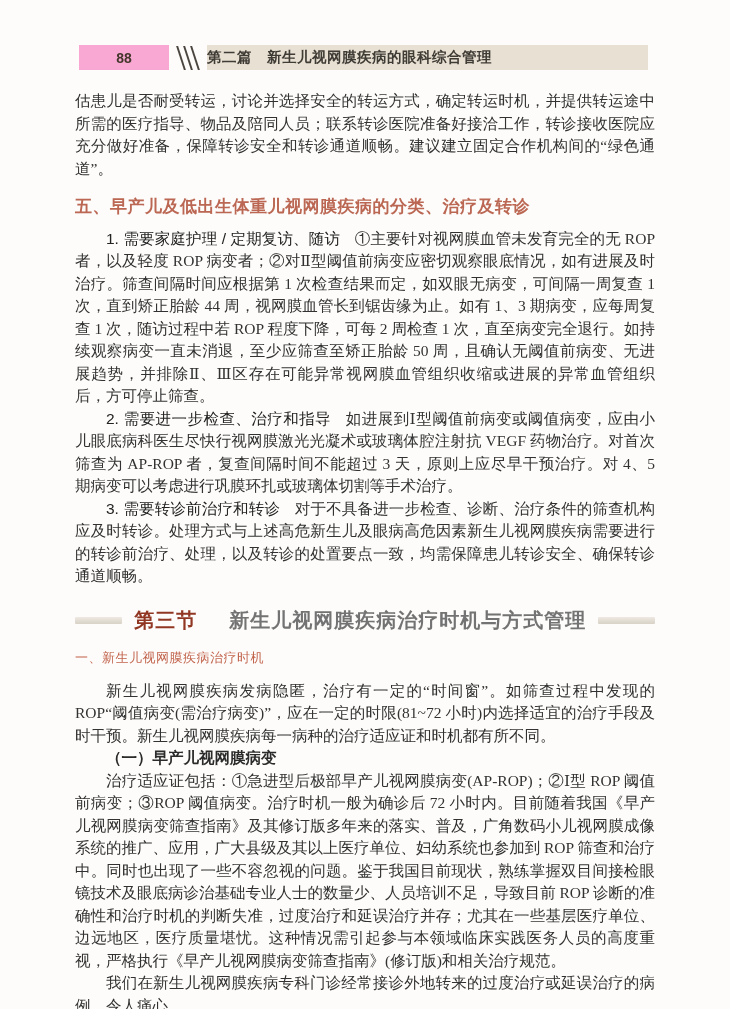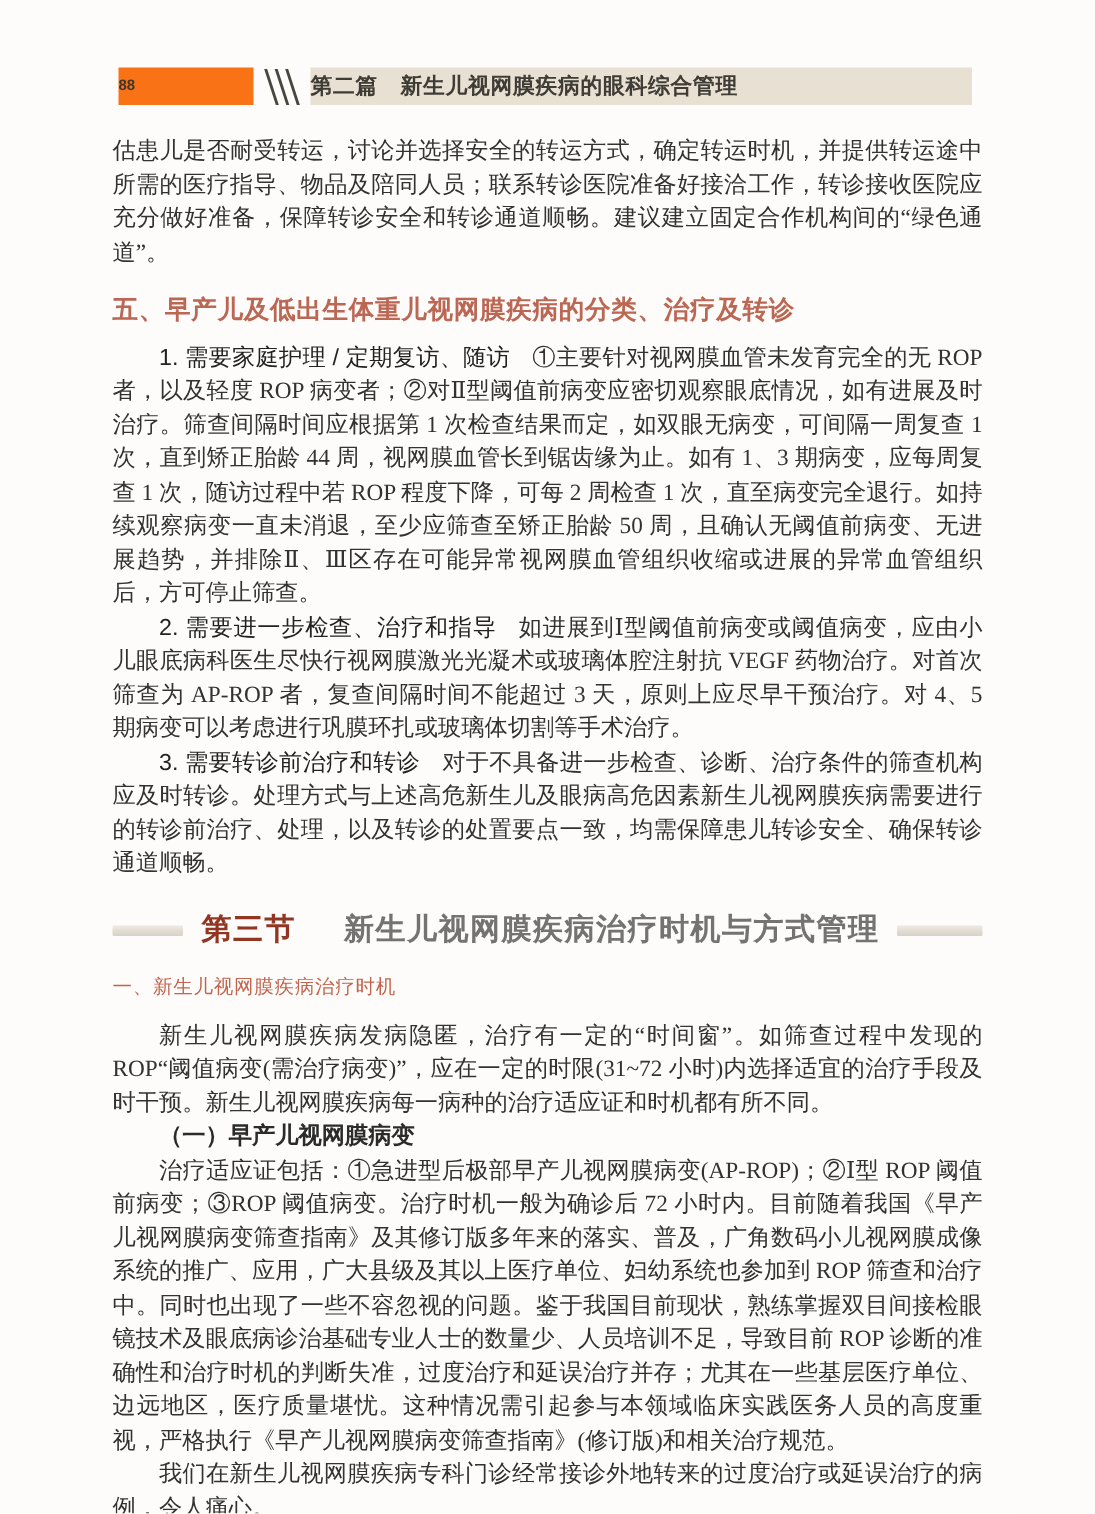--- a/index.html
+++ b/index.html
@@ -12,24 +12,24 @@
     font-family:"Liberation Serif","DejaVu Serif",serif;
     color:#323232;
     overflow:hidden;
   }
   
   .page-header {
     position:absolute; top:45px; left:79px; right:82px;
     height:25px; display:flex; align-items:stretch;
   }
   .page-num-box {
-    width:90px; background:#f97316;
-    display:flex; align-items:center; 
+    width:90px; background:#f9a8d4;
+    display:flex; align-items:center; justify-content:center;
     font-family:"Liberation Sans","DejaVu Sans",sans-serif;
-    font-weight:bold; font-size:10px; color:#42362a;
+    font-weight:bold; font-size:14px; color:#42362a;
   }
   .diag-wrap {
     width:38px; display:flex; align-items:center; justify-content:center; gap:5px;
   }
   .diag {
     width:2px; height:24px; background:#4a463f; transform:skewX(18deg);
   }
   .chapter-bar {
     flex:1; background:#e8e0d3;
     display:flex; align-items:center;
@@ -123,21 +123,21 @@
     <div class="section-row">
       <span class="rule left"></span>
       <h1 class="section-title">
         <span class="sec-no">第三节</span><span class="sec-name">新生儿视网膜疾病治疗时机与方式管理</span>
       </h1>
       <span class="rule right"></span>
     </div>
 
     <h3 class="sub-one">一、新生儿视网膜疾病治疗时机</h3>
 
-    <p class="body indent">新生儿视网膜疾病发病隐匿，治疗有一定的“时间窗”。如筛查过程中发现的 ROP“阈值病变(需治疗病变)”，应在一定的时限(31~72 小时)内选择适宜的治疗手段及时干预。新生儿视网膜疾病每一病种的治疗适应证和时机都有所不同。</p>
+    <p class="body indent">新生儿视网膜疾病发病隐匿，治疗有一定的“时间窗”。如筛查过程中发现的 ROP“阈值病变(需治疗病变)”，应在一定的时限(81~72 小时)内选择适宜的治疗手段及时干预。新生儿视网膜疾病每一病种的治疗适应证和时机都有所不同。</p>
 
     <h4 class="sub-paren">（一）早产儿视网膜病变</h4>
 
     <p class="body indent">治疗适应证包括：①急进型后极部早产儿视网膜病变(AP-ROP)；②Ⅰ型 ROP 阈值前病变；③ROP 阈值病变。治疗时机一般为确诊后 72 小时内。目前随着我国《早产儿视网膜病变筛查指南》及其修订版多年来的落实、普及，广角数码小儿视网膜成像系统的推广、应用，广大县级及其以上医疗单位、妇幼系统也参加到 ROP 筛查和治疗中。同时也出现了一些不容忽视的问题。鉴于我国目前现状，熟练掌握双目间接检眼镜技术及眼底病诊治基础专业人士的数量少、人员培训不足，导致目前 ROP 诊断的准确性和治疗时机的判断失准，过度治疗和延误治疗并存；尤其在一些基层医疗单位、边远地区，医疗质量堪忧。这种情况需引起参与本领域临床实践医务人员的高度重视，严格执行《早产儿视网膜病变筛查指南》(修订版)和相关治疗规范。</p>
 
     <p class="body indent">我们在新生儿视网膜疾病专科门诊经常接诊外地转来的过度治疗或延误治疗的病例，令人痛心。</p>
 
   </main>
 </div>
 

